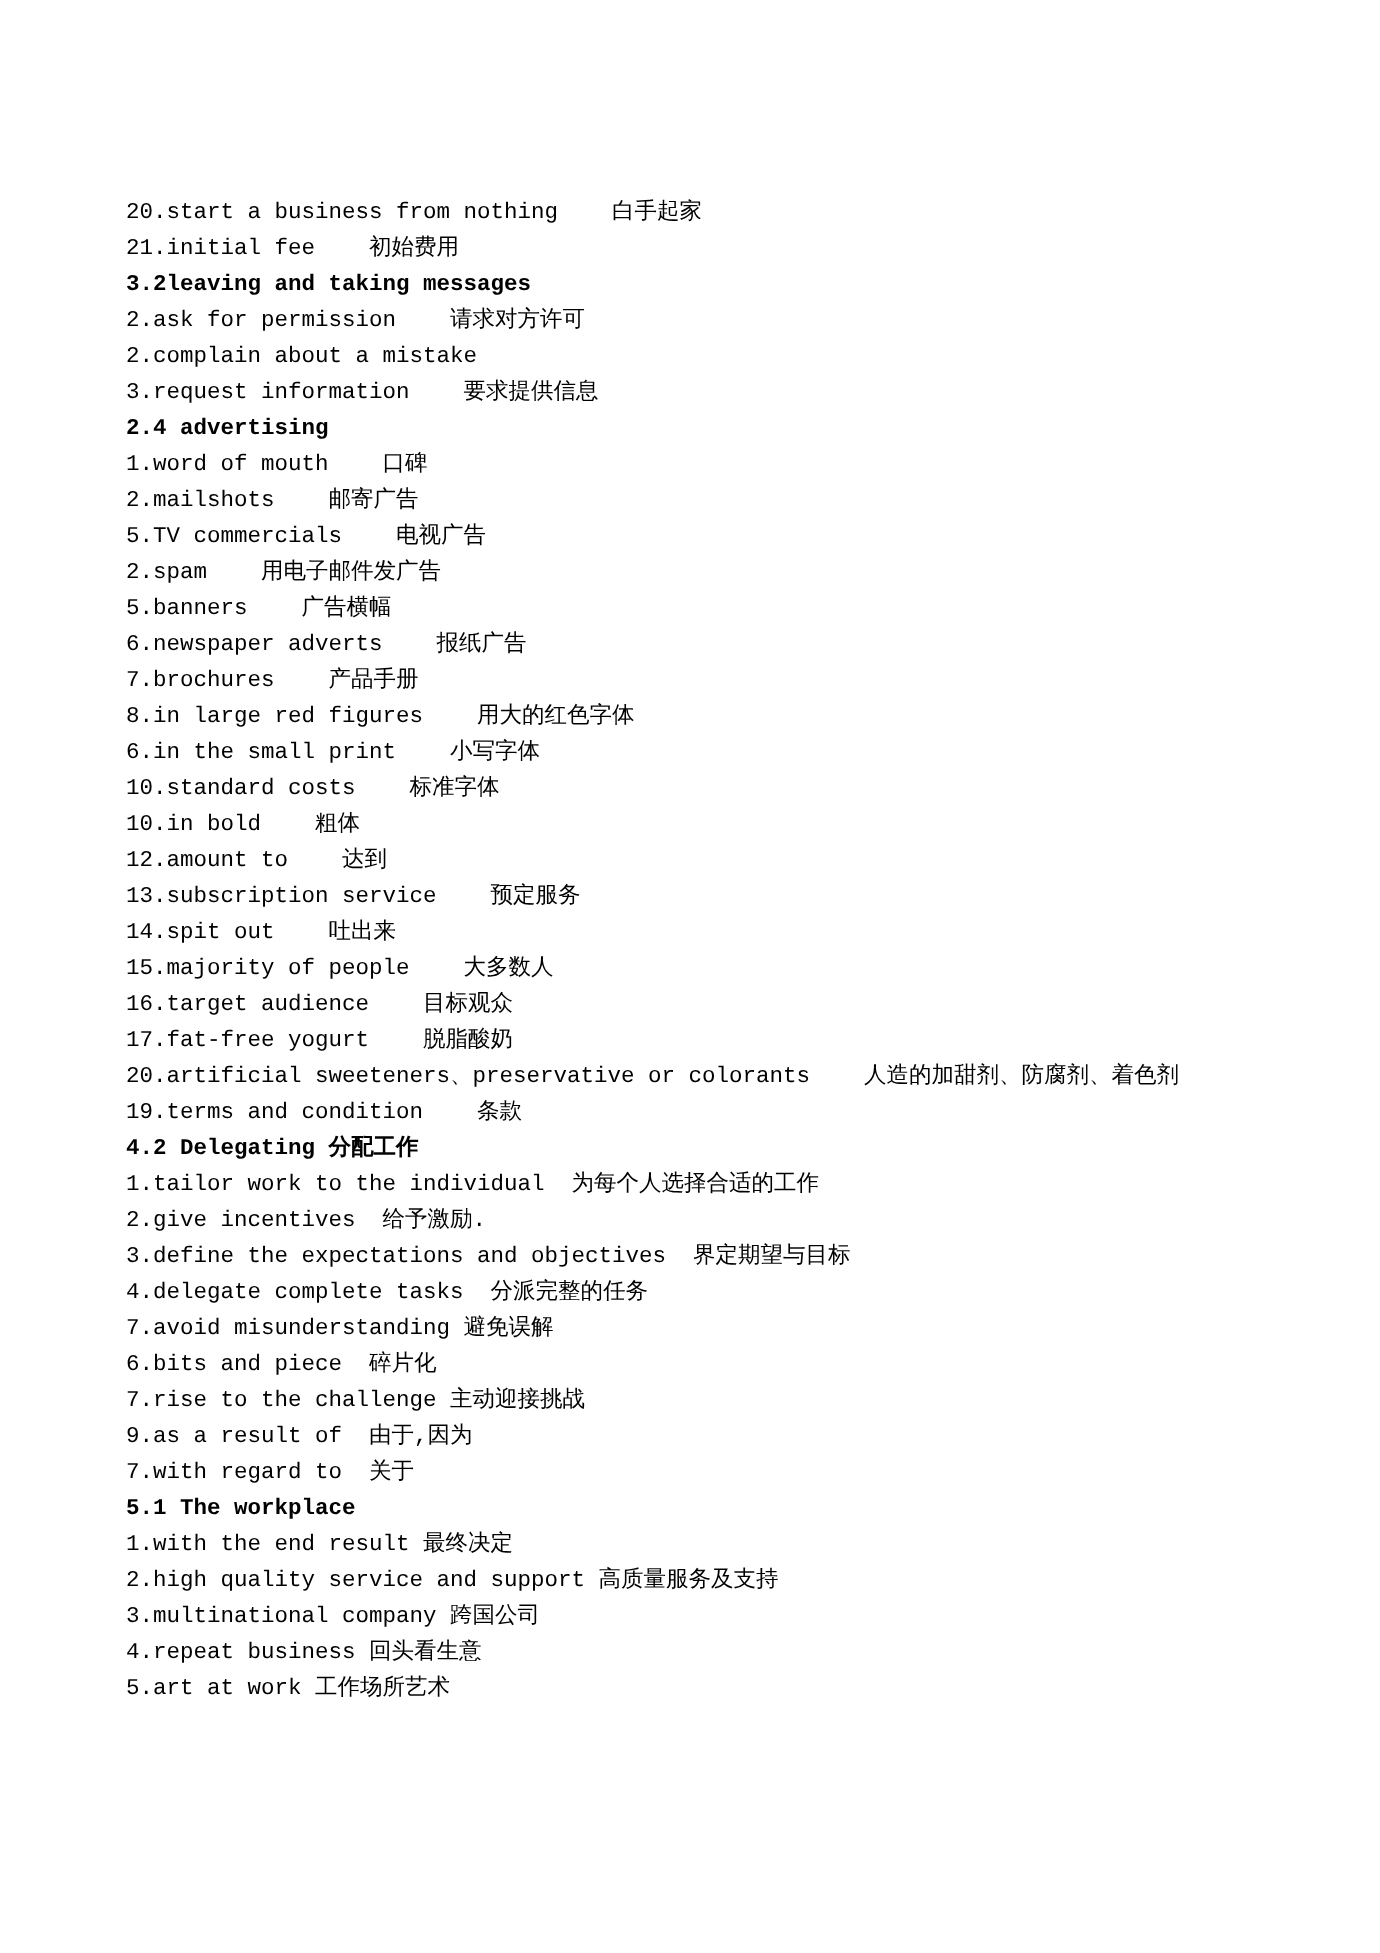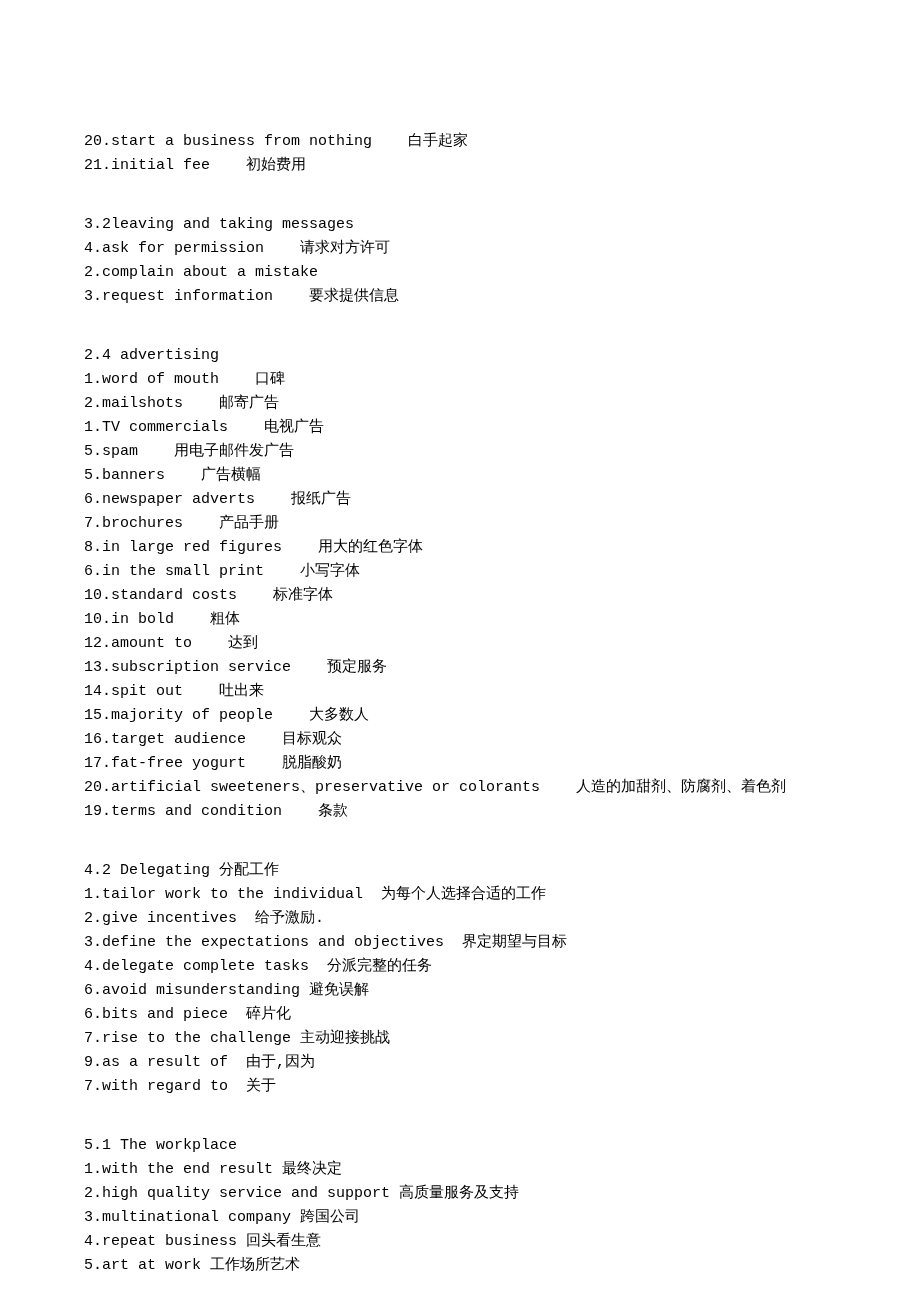--- a/index.html
+++ b/index.html
@@ -13,60 +13,59 @@
     width: 920px;
   }
   .page {
     padding: 130px 120px 60px 84px;
   }
   .line {
     white-space: pre-wrap;
     font-family: "Courier New", "SimSun", "宋体", monospace;
   }
   .heading {
-    font-weight: normal;
-    margin-top: 35px;
+    font-weight: bold;
   }
 </style>
 </head>
 <body>
 
 <div class="page" id="page">
     <div class="line">20.start a business from nothing    白手起家</div>
     <div class="line">21.initial fee    初始费用</div>
     <div class="line heading">3.2leaving and taking messages</div>
-    <div class="line">4.ask for permission    请求对方许可</div>
+    <div class="line">2.ask for permission    请求对方许可</div>
     <div class="line">2.complain about a mistake</div>
     <div class="line">3.request information    要求提供信息</div>
     <div class="line heading">2.4 advertising</div>
     <div class="line">1.word of mouth    口碑</div>
     <div class="line">2.mailshots    邮寄广告</div>
-    <div class="line">1.TV commercials    电视广告</div>
-    <div class="line">5.spam    用电子邮件发广告</div>
+    <div class="line">5.TV commercials    电视广告</div>
+    <div class="line">2.spam    用电子邮件发广告</div>
     <div class="line">5.banners    广告横幅</div>
     <div class="line">6.newspaper adverts    报纸广告</div>
     <div class="line">7.brochures    产品手册</div>
     <div class="line">8.in large red figures    用大的红色字体</div>
     <div class="line">6.in the small print    小写字体</div>
     <div class="line">10.standard costs    标准字体</div>
     <div class="line">10.in bold    粗体</div>
     <div class="line">12.amount to    达到</div>
     <div class="line">13.subscription service    预定服务</div>
     <div class="line">14.spit out    吐出来</div>
     <div class="line">15.majority of people    大多数人</div>
     <div class="line">16.target audience    目标观众</div>
     <div class="line">17.fat-free yogurt    脱脂酸奶</div>
     <div class="line">20.artificial sweeteners、preservative or colorants    人造的加甜剂、防腐剂、着色剂</div>
     <div class="line">19.terms and condition    条款</div>
     <div class="line heading">4.2 Delegating 分配工作</div>
     <div class="line">1.tailor work to the individual  为每个人选择合适的工作</div>
     <div class="line">2.give incentives  给予激励.</div>
     <div class="line">3.define the expectations and objectives  界定期望与目标</div>
     <div class="line">4.delegate complete tasks  分派完整的任务</div>
-    <div class="line">6.avoid misunderstanding 避免误解</div>
+    <div class="line">7.avoid misunderstanding 避免误解</div>
     <div class="line">6.bits and piece  碎片化</div>
     <div class="line">7.rise to the challenge 主动迎接挑战</div>
     <div class="line">9.as a result of  由于,因为</div>
     <div class="line">7.with regard to  关于</div>
     <div class="line heading">5.1 The workplace</div>
     <div class="line">1.with the end result 最终决定</div>
     <div class="line">2.high quality service and support 高质量服务及支持</div>
     <div class="line">3.multinational company 跨国公司</div>
     <div class="line">4.repeat business 回头看生意</div>
     <div class="line">5.art at work 工作场所艺术</div>

